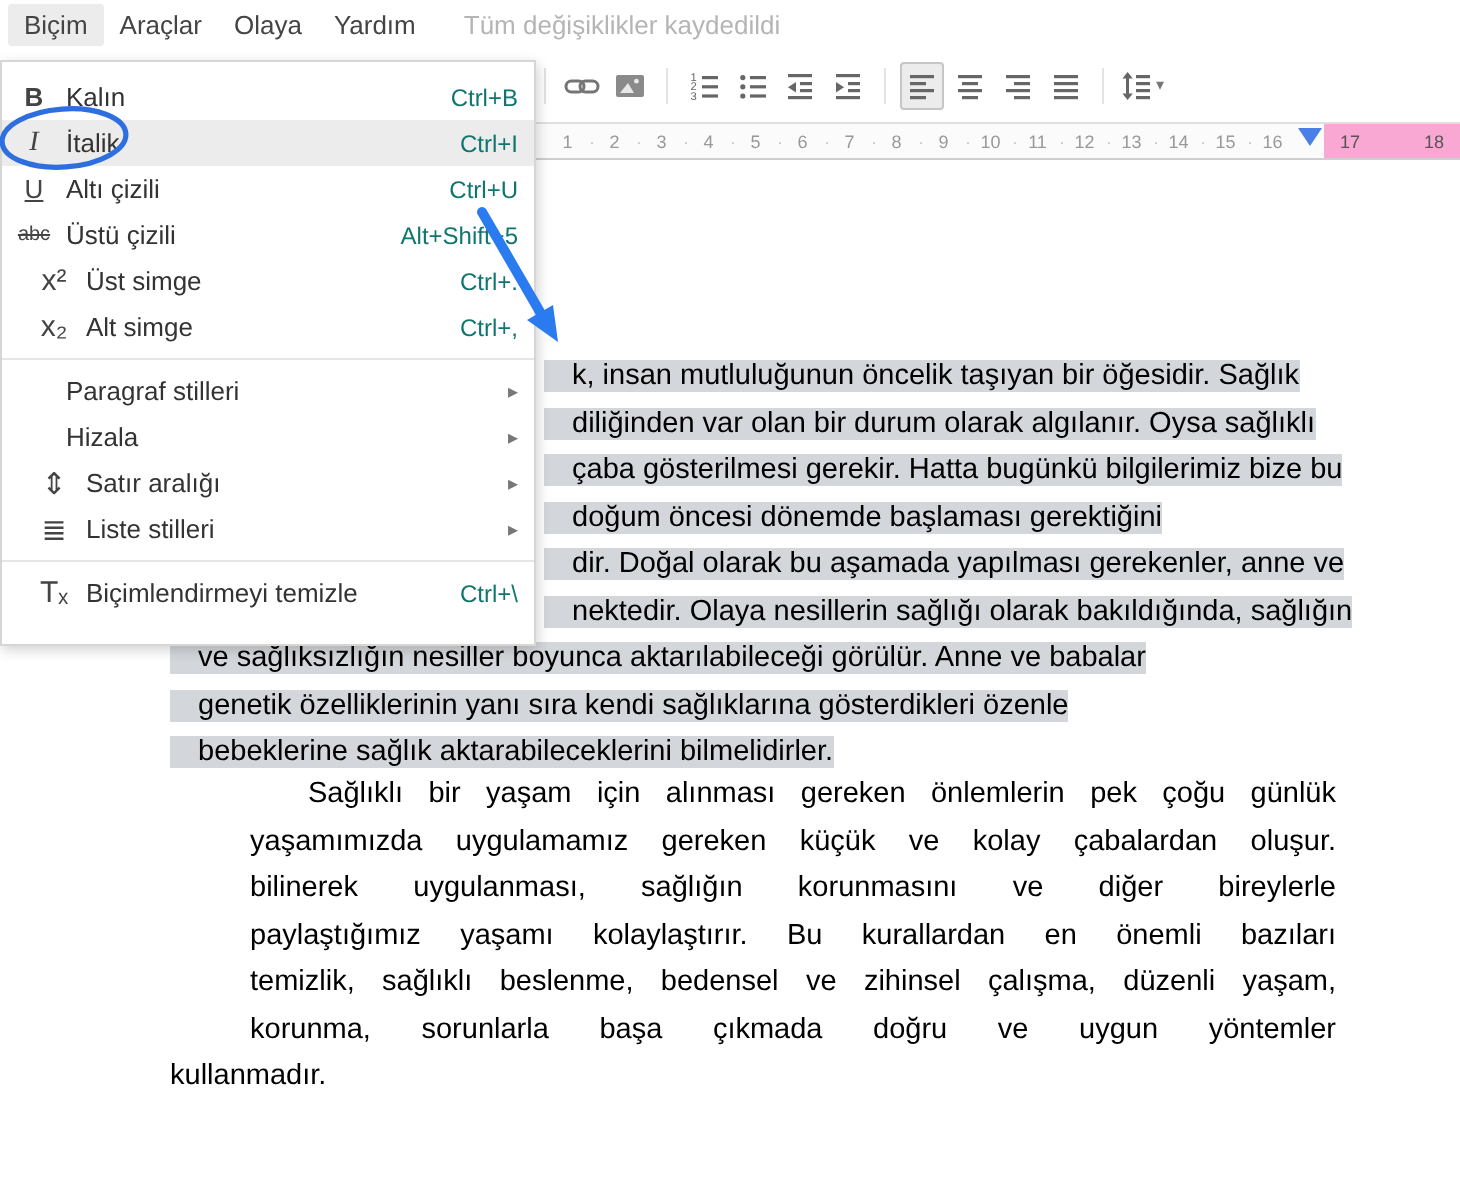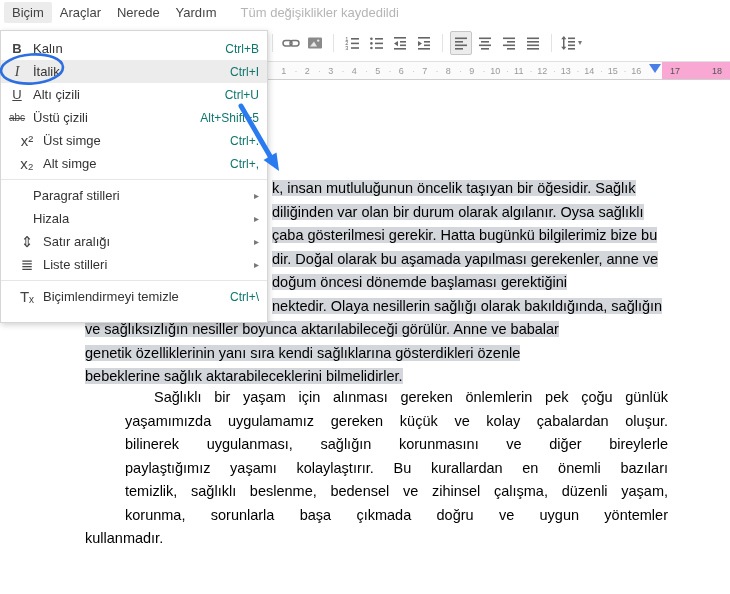--- a/index.html
+++ b/index.html
@@ -38,21 +38,21 @@
                    border-left:6px solid transparent; border-right:6px solid transparent; border-top:9px solid #4a7fe8; }
 
   
   .doc { position:absolute; top:80px; left:0; width:730px; height:514px; background:#fff;
          font-size:14.5px; line-height:23.5px; color:#000; }
   .para { position:absolute; left:85px; }
   .p1 { top:97px; width:620px; }
   .p2 { top:306px; width:583px; }
   .p1 .line { white-space:nowrap; }
   .occ { padding-left:187px; }
-  .sel { background:#d3d6da; }
+  .sel { background:#d3d6da;padding-left:14px; }
   .j { text-align:justify; text-align-last:justify;margin-left:40px; }
   .ind { text-indent:29px; }
 
   
   .menu { position:absolute; top:30px; left:0; width:268px; background:#fff; border:1px solid #d6d6d6;
           box-shadow:1px 2px 6px rgba(0,0,0,.18); padding:6px 0 14px; z-index:10; font-size:13px; color:#333; }
   .mi { height:23px; display:flex; align-items:center; padding-right:8px; cursor:default; }
   .mi.hl { background:#ececec; }
   .mi-icon { width:32px; text-align:center; color:#444; font-size:13px; flex-shrink:0; }
   .mi-icon.b { font-weight:bold; }
@@ -69,21 +69,21 @@
   .overlay { position:absolute; top:0; left:0; z-index:30; pointer-events:none; }
 </style>
 </head>
 <body>
 
 <div id="app">
 
   <div class="menubar">
     <span class="mb-item open">Biçim</span>
     <span class="mb-item">Araçlar</span>
-    <span class="mb-item">Nerede</span>
+    <span class="mb-item">Olaya</span>
     <span class="mb-item">Yardım</span>
     <span class="mb-status">Tüm değişiklikler kaydedildi</span>
   </div>
 
   <div class="toolbar">
     <div class="tbtn">
       <span class="a-icon">A</span>
       <span class="caret">▾</span>
     </div>
     <div class="tbtn">
@@ -215,22 +215,22 @@
         <span>18</span>
       </div>
     <div class="margin-marker"></div>
   </div>
 
   <div class="doc">
     <div class="para p1">
       <div class="line occ"><span class="sel">k, insan mutluluğunun öncelik taşıyan bir öğesidir. Sağlık</span></div>
       <div class="line occ"><span class="sel">diliğinden var olan bir durum olarak algılanır. Oysa sağlıklı</span></div>
       <div class="line occ"><span class="sel">çaba gösterilmesi gerekir. Hatta bugünkü bilgilerimiz bize bu</span></div>
+      <div class="line occ"><span class="sel">doğum öncesi dönemde başlaması gerektiğini</span></div>
       <div class="line occ"><span class="sel">dir. Doğal olarak bu aşamada yapılması gerekenler, anne ve</span></div>
-      <div class="line occ"><span class="sel">doğum öncesi dönemde başlaması gerektiğini</span></div>
       <div class="line occ"><span class="sel">nektedir. Olaya nesillerin sağlığı olarak bakıldığında, sağlığın</span></div>
       <div class="line"><span class="sel">ve sağlıksızlığın nesiller boyunca aktarılabileceği görülür. Anne ve babalar</span></div>
       <div class="line"><span class="sel">genetik özelliklerinin yanı sıra kendi sağlıklarına gösterdikleri özenle</span></div>
       <div class="line"><span class="sel">bebeklerine sağlık aktarabileceklerini bilmelidirler.</span></div>
     </div>
     <div class="para p2">
       <div class="line j ind"><span>Sağlıklı bir yaşam için alınması gereken önlemlerin pek çoğu günlük</span></div>
       <div class="line j"><span>yaşamımızda uygulamamız gereken küçük ve kolay çabalardan oluşur.</span></div>
       <div class="line j"><span>bilinerek uygulanması, sağlığın korunmasını ve diğer bireylerle</span></div>
       <div class="line j"><span>paylaştığımız yaşamı kolaylaştırır. Bu kurallardan en önemli bazıları</span></div>

